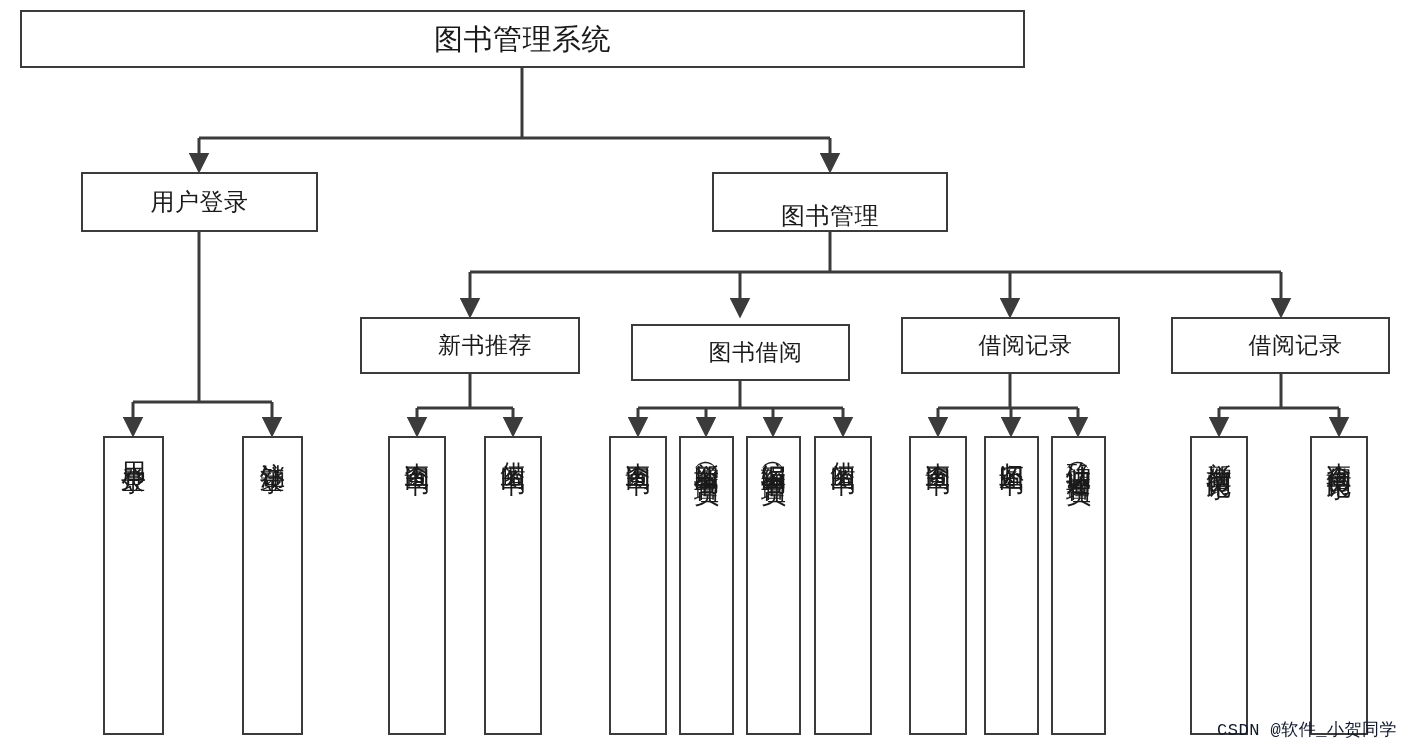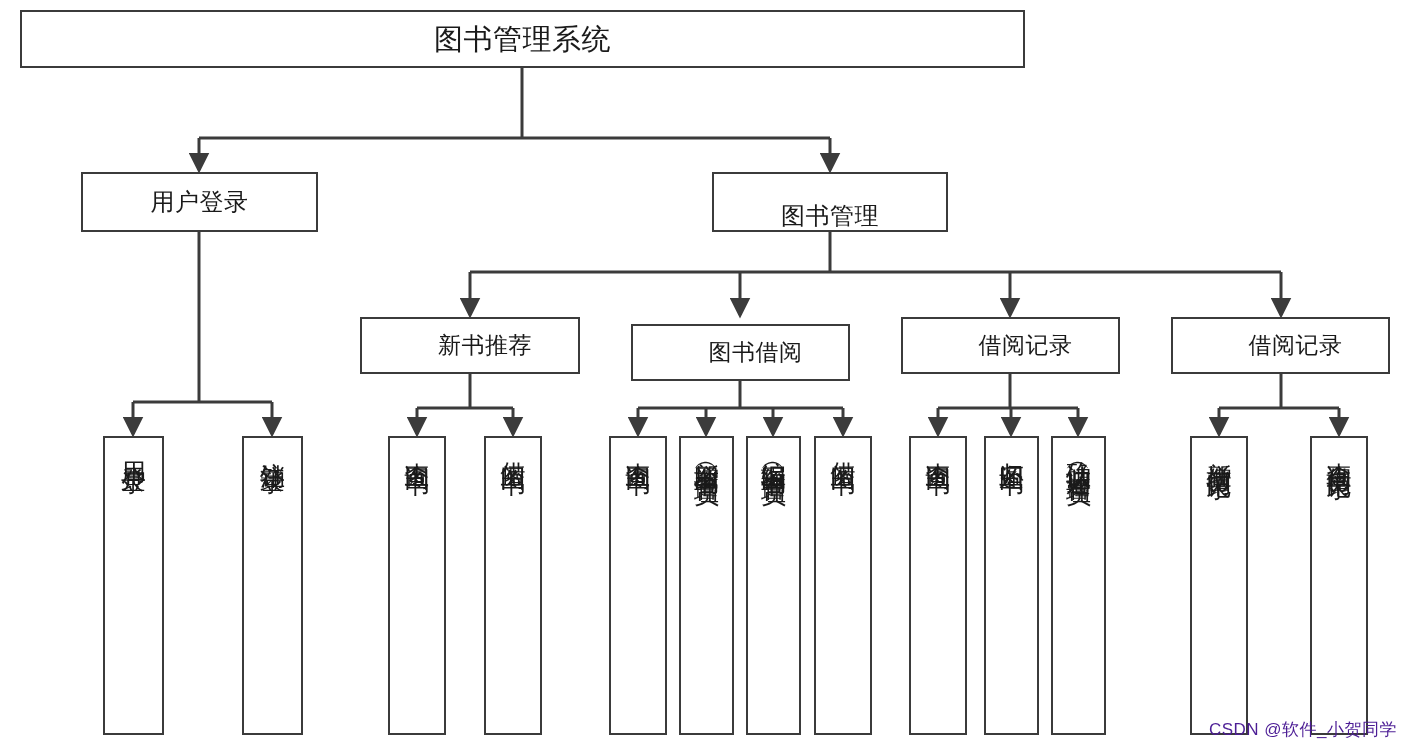--- a/index.html
+++ b/index.html
@@ -62,25 +62,25 @@
     font-size: 25px;
     line-height: 1;
     letter-spacing: 3px;
     white-space: nowrap;
   }
   #watermark {
     position: absolute;
     right: 8px;
     bottom: 6px;
     font-size: 17px;
-    color: #4c1d95;
+    color: #0f172a;
     letter-spacing: 0.5px;
     z-index: 3;
     white-space: nowrap;
-    font-family: Liberation Sans, sans-serif;
+    font-family: Liberation Mono, monospace;
   }
 </style>
 </head>
 <body>
 
 <div id="canvas">
 
   <svg id="edges" viewBox="0 0 1405 747" width="1405" height="747" xmlns="http://www.w3.org/2000/svg">
     <defs>
       <marker id="arrow" viewBox="0 0 12 12" refX="10" refY="6" markerWidth="7" markerHeight="7" orient="auto-start-reverse">

